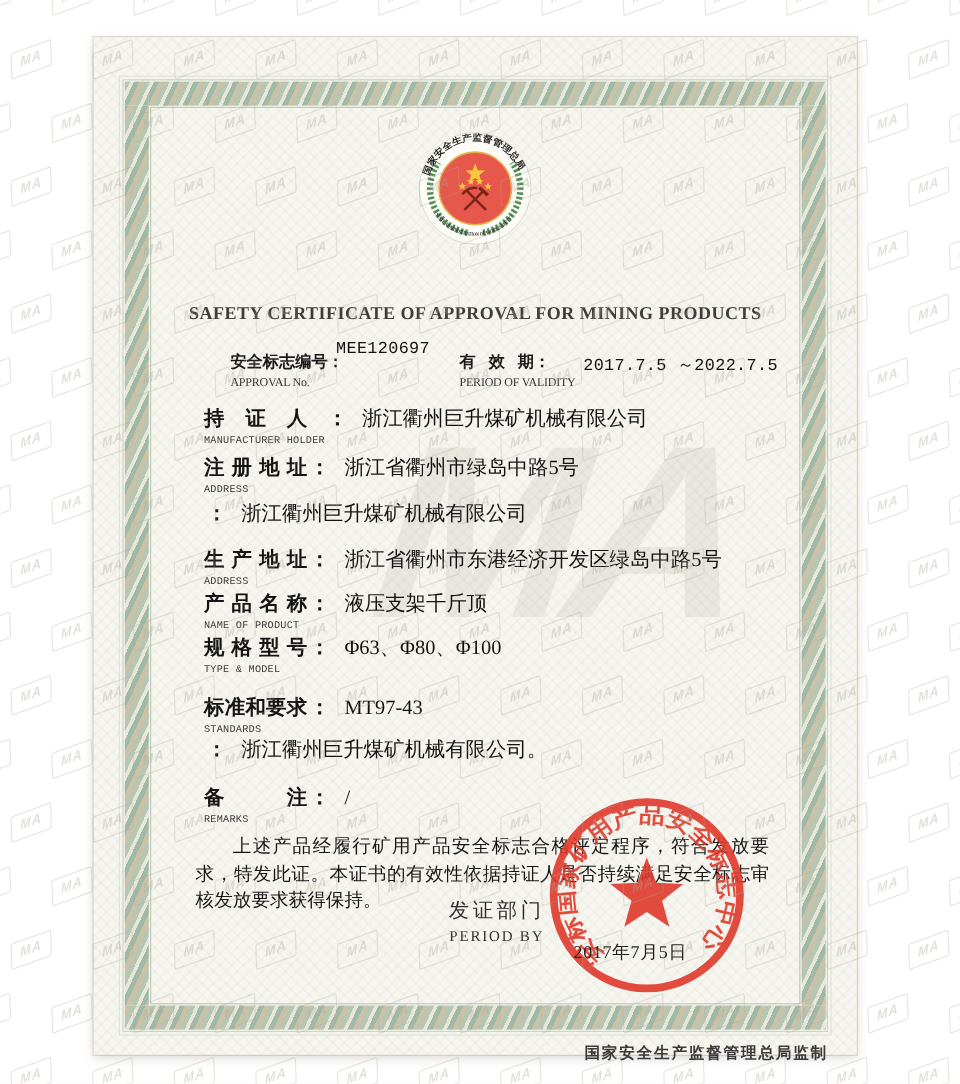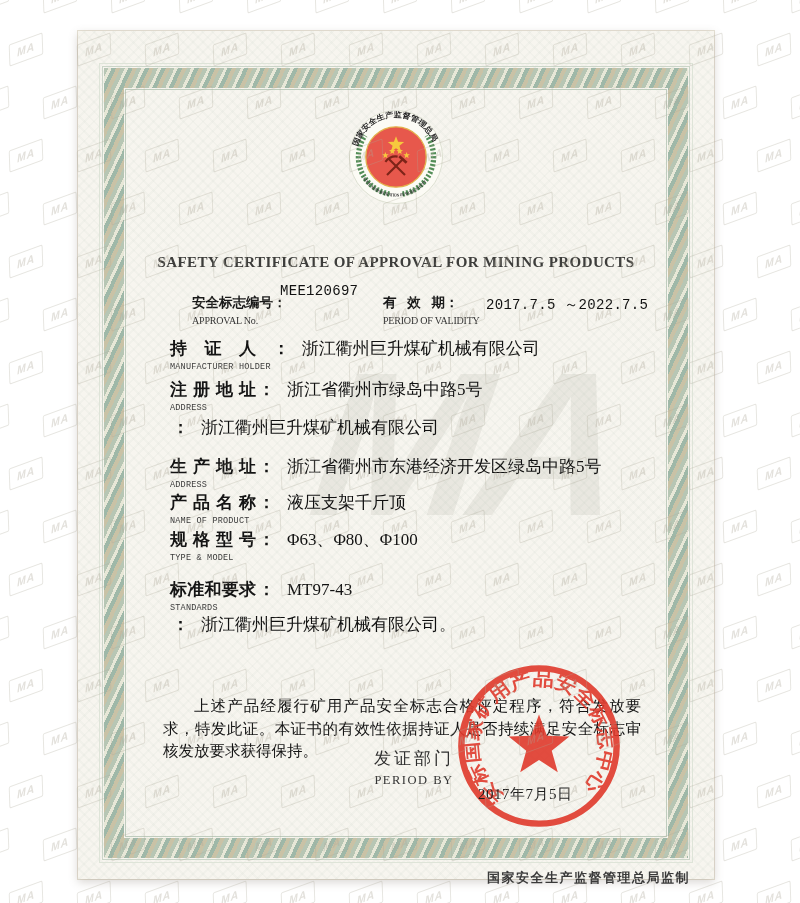--- a/index.html
+++ b/index.html
@@ -172,20 +172,23 @@
     <span class="fl-wrap"><span class="fl-zh">产 品 名 称</span><span class="fl-en">NAME OF PRODUCT</span></span><span class="fl-colon">：</span><span class="fl-value">液压支架千斤顶</span>
   </div>
   <div class="f-row" style="top:499px">
     <span class="fl-wrap"><span class="fl-zh">规 格 型 号</span><span class="fl-en">TYPE &amp; MODEL</span></span><span class="fl-colon">：</span><span class="fl-value">Φ63、Φ80、Φ100</span>
   </div>
   <div class="f-row" style="top:549px">
     <span class="fl-wrap"><span class="fl-zh">标准和要求</span><span class="fl-en">STANDARDS</span></span><span class="fl-colon">：</span><span class="fl-value">MT97-43</span>
   </div>
   <div class="f-row" style="top:584px">
     <span class="fl-colon">：</span><span class="fl-value">浙江衢州巨升煤矿机械有限公司。</span>
+  </div>
+  <div class="f-row" style="top:624px">
+    <span class="fl-wrap"><span class="fl-zh">备 注</span><span class="fl-en">REMARKS</span></span><span class="fl-colon">：</span><span class="fl-value">/</span>
   </div>
 
   <div class="declaration">上述产品经履行矿用产品安全标志合格评定程序，符合发放要求，特发此证。本证书的有效性依据持证人是否持续满足安全标志审核发放要求获得保持。</div>
 
   <svg class="seal" viewBox="0 0 175 175">
     <circle cx="87.5" cy="87.5" r="79" fill="none" stroke="#e03a2c" stroke-width="6.5"></circle>
     <use href="#star" transform="translate(87.5,88) scale(3.25)" fill="#e03a2c"></use>
     <defs>
         <path id="sealArc" d="M51.9,138.3 A62,62 0 1 1 123.1,138.3" fill="none"></path>
       </defs>

